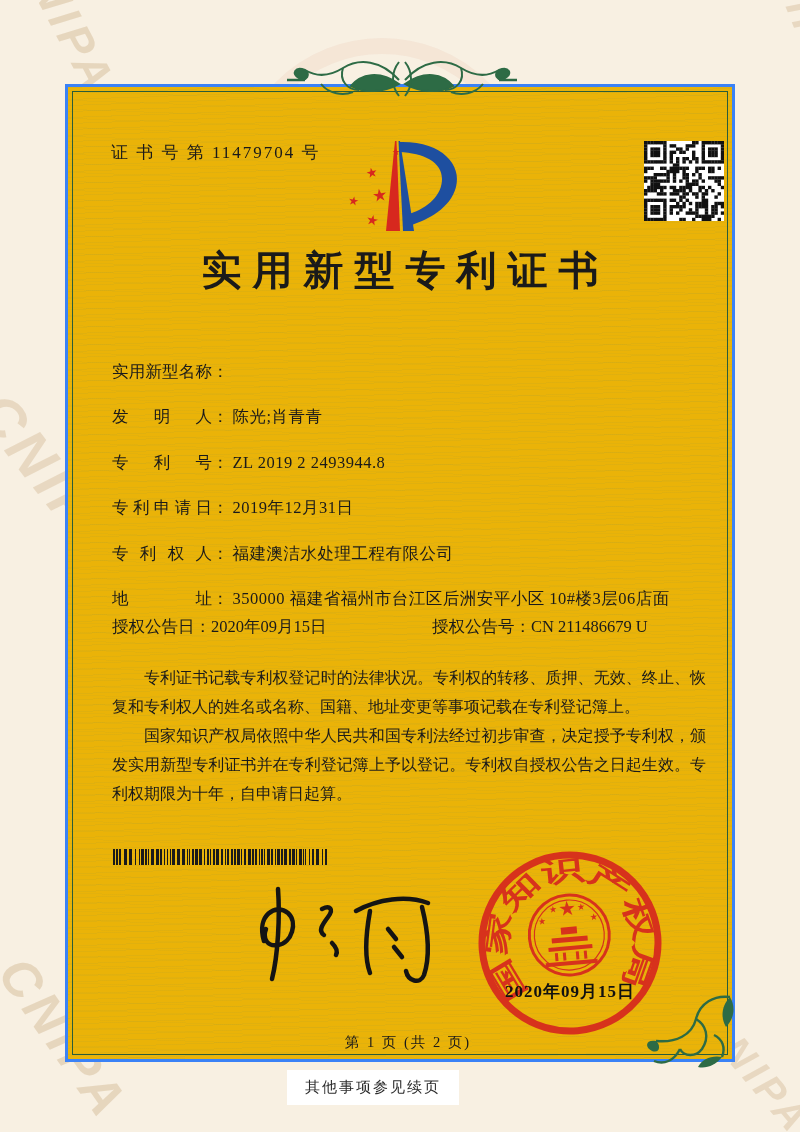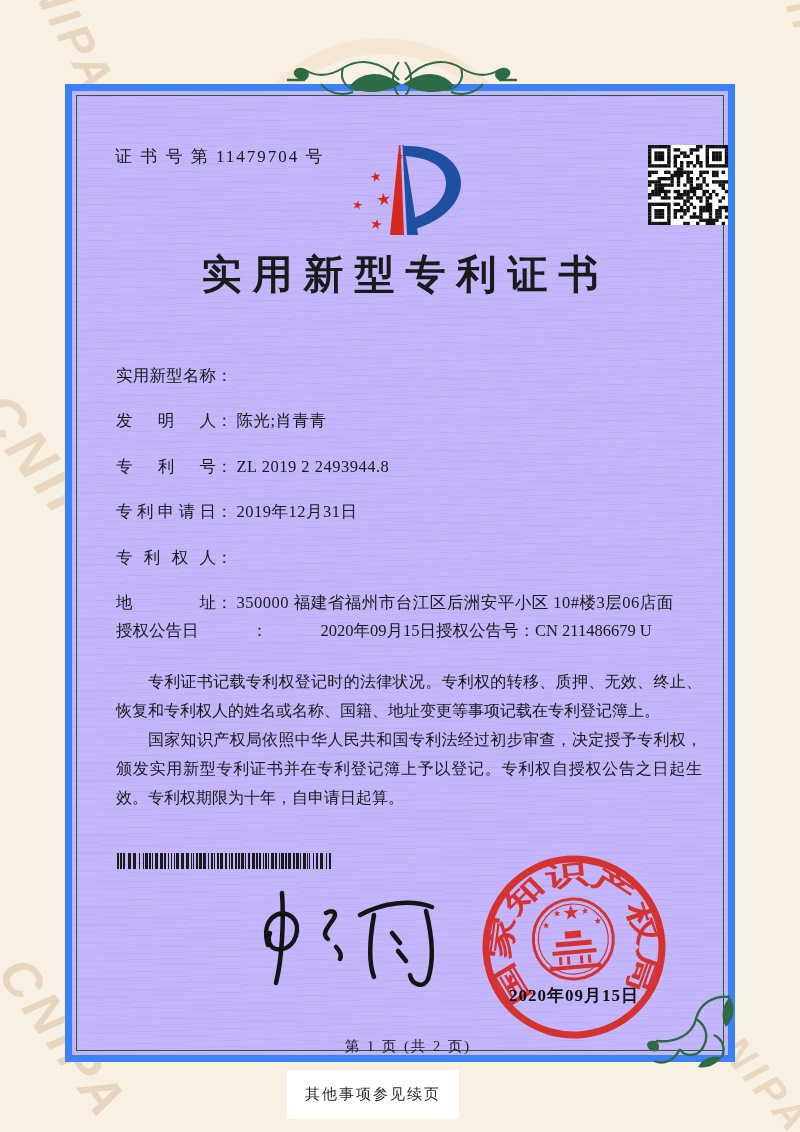--- a/index.html
+++ b/index.html
@@ -17,21 +17,21 @@
     pointer-events:none; white-space:nowrap;
   }
   .wm-circle {
     position:absolute; left:232px; top:38px; width:300px; height:300px;
     border:16px solid rgba(226,162,140,.13); border-radius:50%;
     pointer-events:none;
   }
   
   .frame {
     position:absolute; left:65px; top:84px; width:670px; height:978px;
-    border:7px solid #3b82f6; background:#c4b5fd;
+    border:3px solid #3b82f6; background:#eab308;
   }
   .frame::before {
     content:""; position:absolute; inset:0;
     background:
       repeating-linear-gradient(178deg, rgba(95,135,100,.07) 0 1px, transparent 1px 6px),
       repeating-linear-gradient(182deg, rgba(95,135,100,.05) 0 1px, transparent 1px 9px);
   }
   .frame-inner {
     position:absolute; inset:4px; border:1px solid #2a5c3a; pointer-events:none;
   }
@@ -45,37 +45,37 @@
     font-size:40px; font-weight:bold; letter-spacing:11px; text-indent:11px;
   }
   
   .fields { left:44px; top:252px; right:28px; }
   .field-row { display:flex; align-items:flex-end; min-height:45.5px; font-size:16.5px; line-height:27px; }
   .field-label { width:100px; flex:none; text-align:justify; text-align-last:justify; }
   .fcolon { flex:none; margin-right:4px; }
   .field-value { flex:1; letter-spacing:.5px; }
   .grant-row { display:flex; font-size:16.5px; line-height:27px; margin-top:1px; }
   .grant-pair { display:flex; }
-  .grant-pair.first { width:320px; flex:none;justify-content:space-between; }
+  .grant-pair.first { width:320px; flex:none; }
   
   .paragraphs { left:44px; top:576px; right:26px; font-size:16px; line-height:29px; text-align:justify; }
   .paragraphs p { margin:0; text-indent:2em; }
   
   .barcode { left:45px; top:762px; width:216px; height:16px; }
   .sig-block { left:48px; top:818px; font-size:17px; line-height:37px; }
   .sig-script { left:168px; top:794px; width:205px; height:108px; }
   .seal { left:406px; top:760px; width:192px; height:192px; opacity:.92; transform:rotate(-5deg); }
   .seal-date {
     left:406px; top:893px; width:192px; text-align:center;
     font-size:17px; font-weight:bold; letter-spacing:1px; color:#111;
   }
   .page-info { left:16px; right:0; top:946px; text-align:center; font-size:14.5px; letter-spacing:2px; }
   .continuation {
     position:absolute; left:287px; top:1070px; background:#ffffff;
-    padding:15px 18px; font-size:15px; letter-spacing:2px; color:#2b2b2b;
+    padding:8px 18px; font-size:15px; letter-spacing:2px; color:#2b2b2b;
   }
   
   .ornament-top { position:absolute; left:281px; top:50px; width:242px; height:58px; }
   .ornament-corner { position:absolute; left:630px; top:995px; width:112px; height:78px; }
 </style>
 </head>
 <body>
 
 <span class="wm" style="left:-18px;top:-10px;font-size:46px;color:rgba(219,196,165,.6);transform:rotate(62deg);">CNIPA</span>
 <span class="wm" style="left:724px;top:-18px;font-size:42px;color:rgba(219,196,165,.55);transform:rotate(68deg);">CNIPA</span>
@@ -432,20 +432,21 @@
       <span class="field-value">ZL 2019 2 2493944.8</span>
     </div>
     <div class="field-row">
       <span class="field-label">专利申请日</span>
         <span class="fcolon">：</span>
       <span class="field-value">2019年12月31日</span>
     </div>
     <div class="field-row">
       <span class="field-label">专利权人</span>
         <span class="fcolon">：</span>
+      <span class="field-value">福建澳洁水处理工程有限公司</span>
     </div>
     <div class="field-row">
       <span class="field-label">地址</span>
         <span class="fcolon">：</span>
       <span class="field-value">350000 福建省福州市台江区后洲安平小区 10#楼3层06店面</span>
     </div>
     <div class="grant-row">
       <span class="grant-pair first">
         <span>授权公告日</span>
           <span>：</span>

